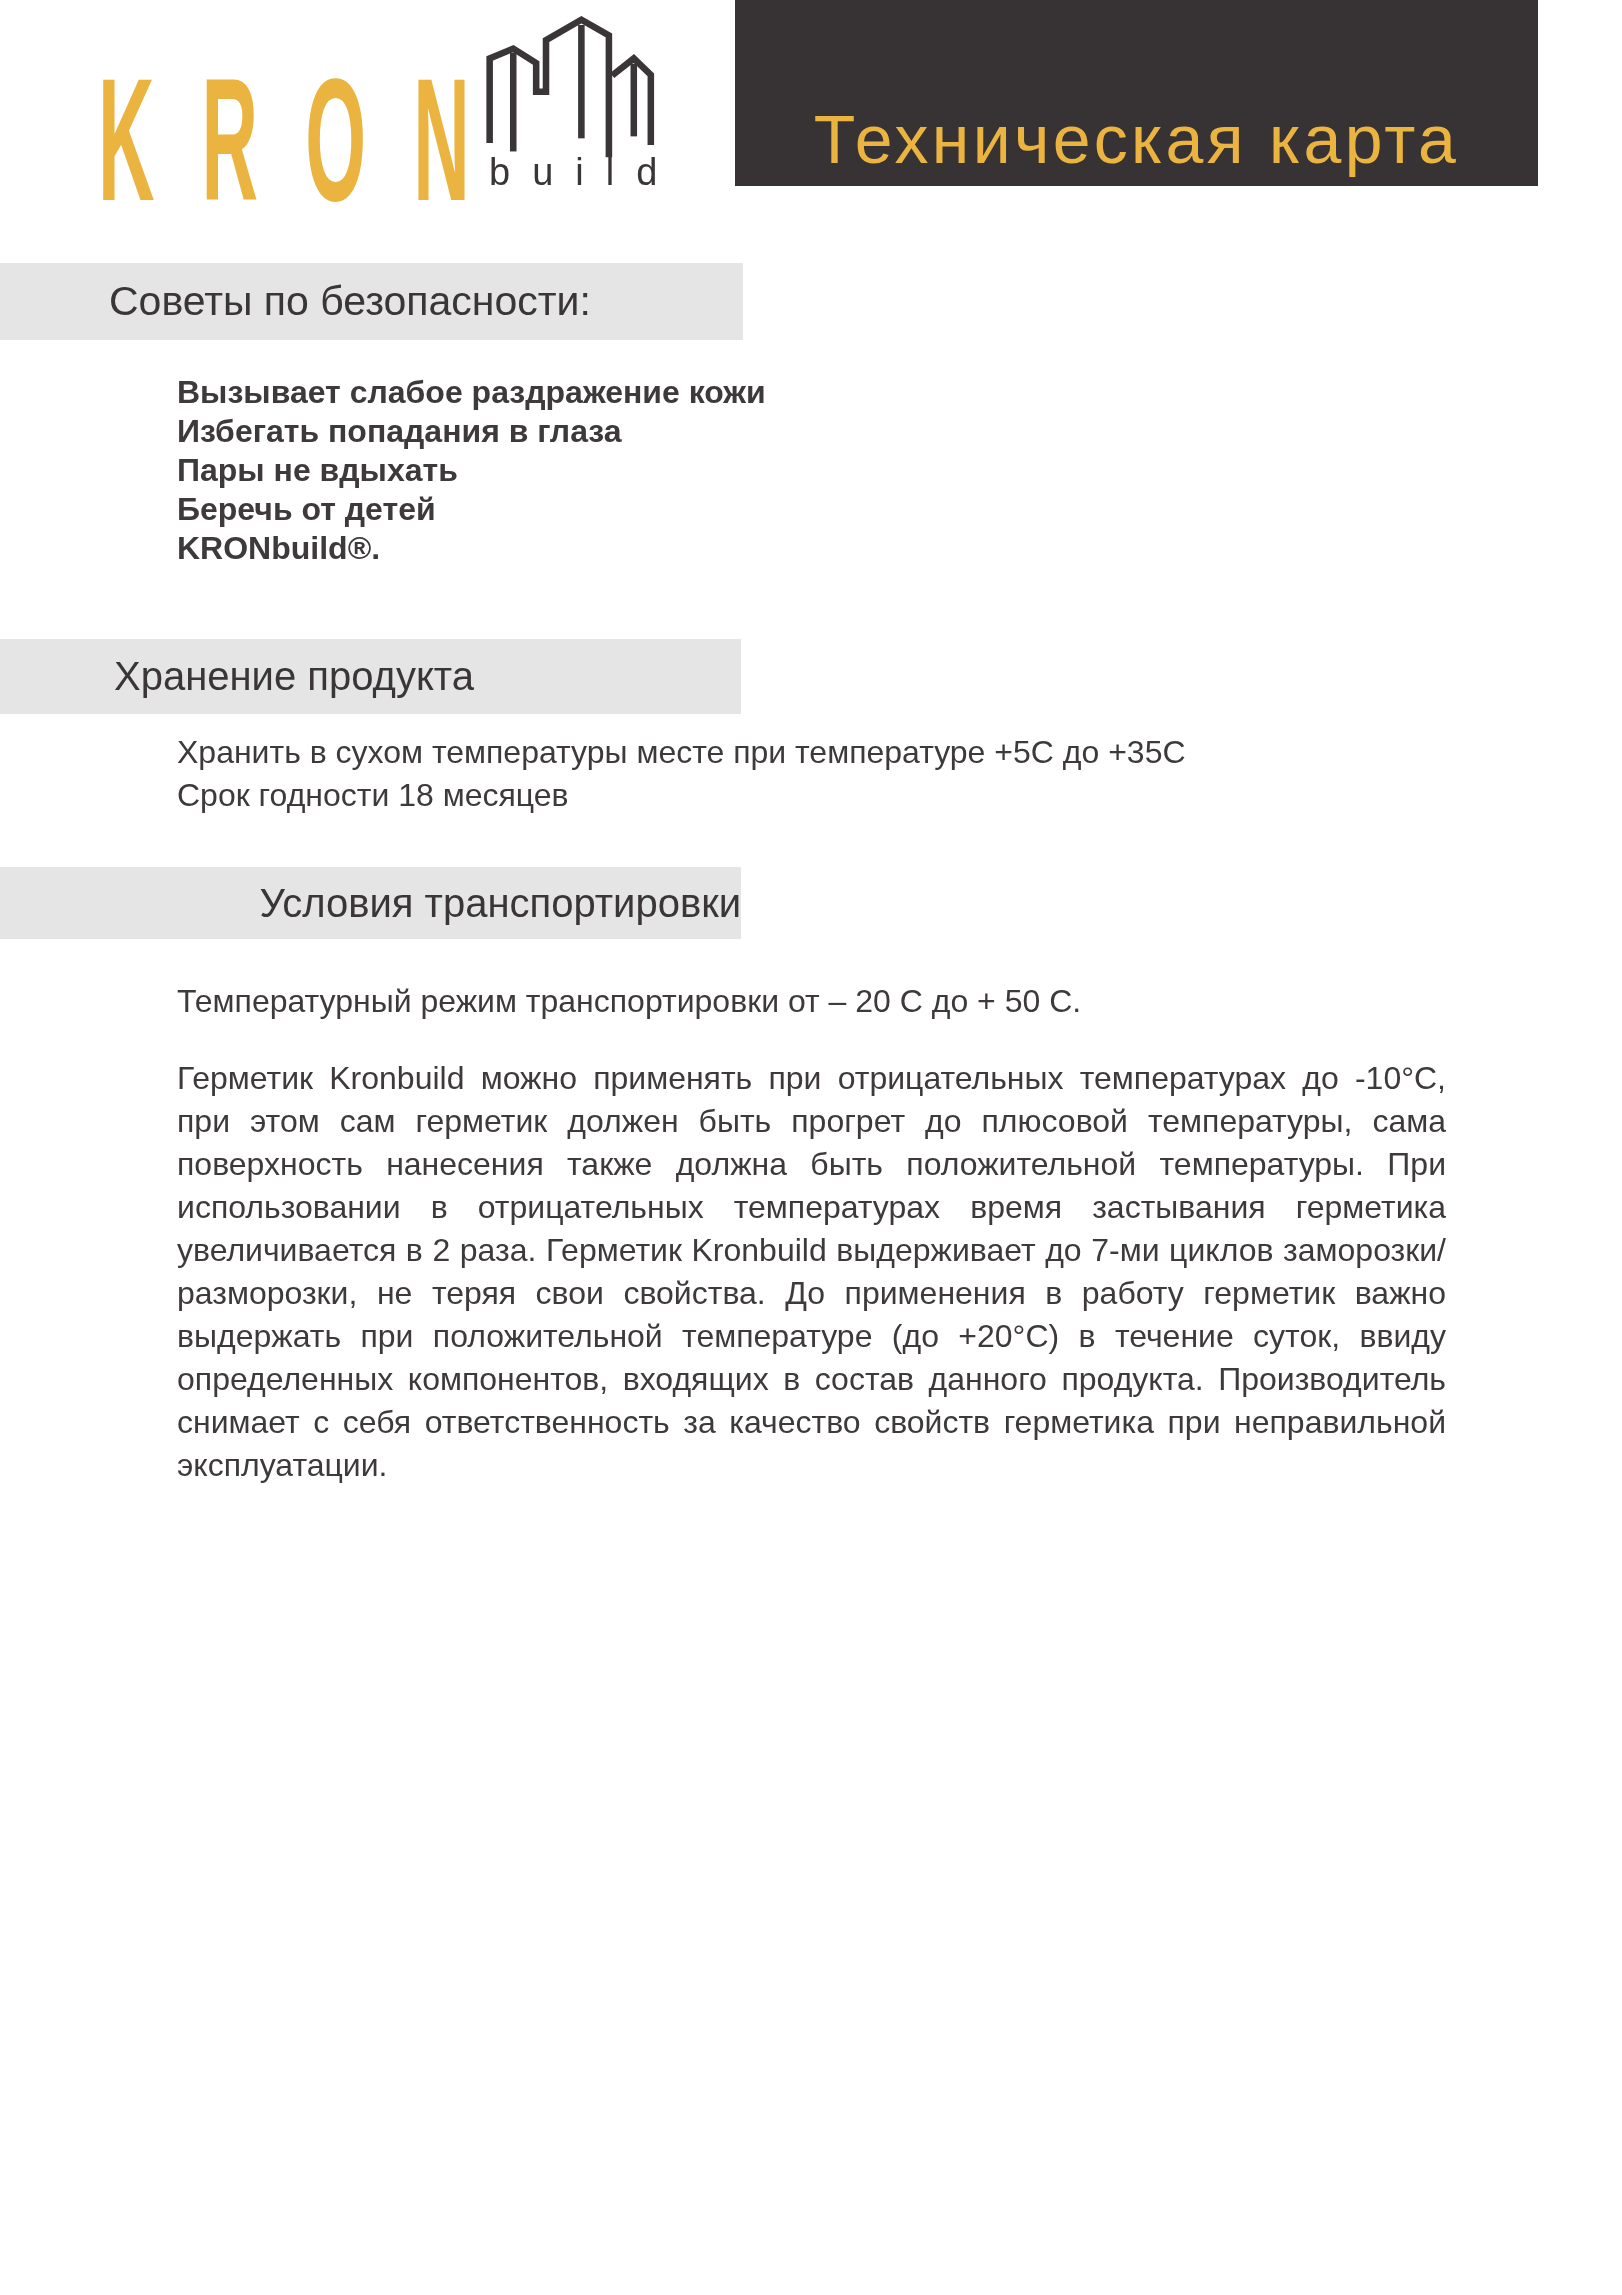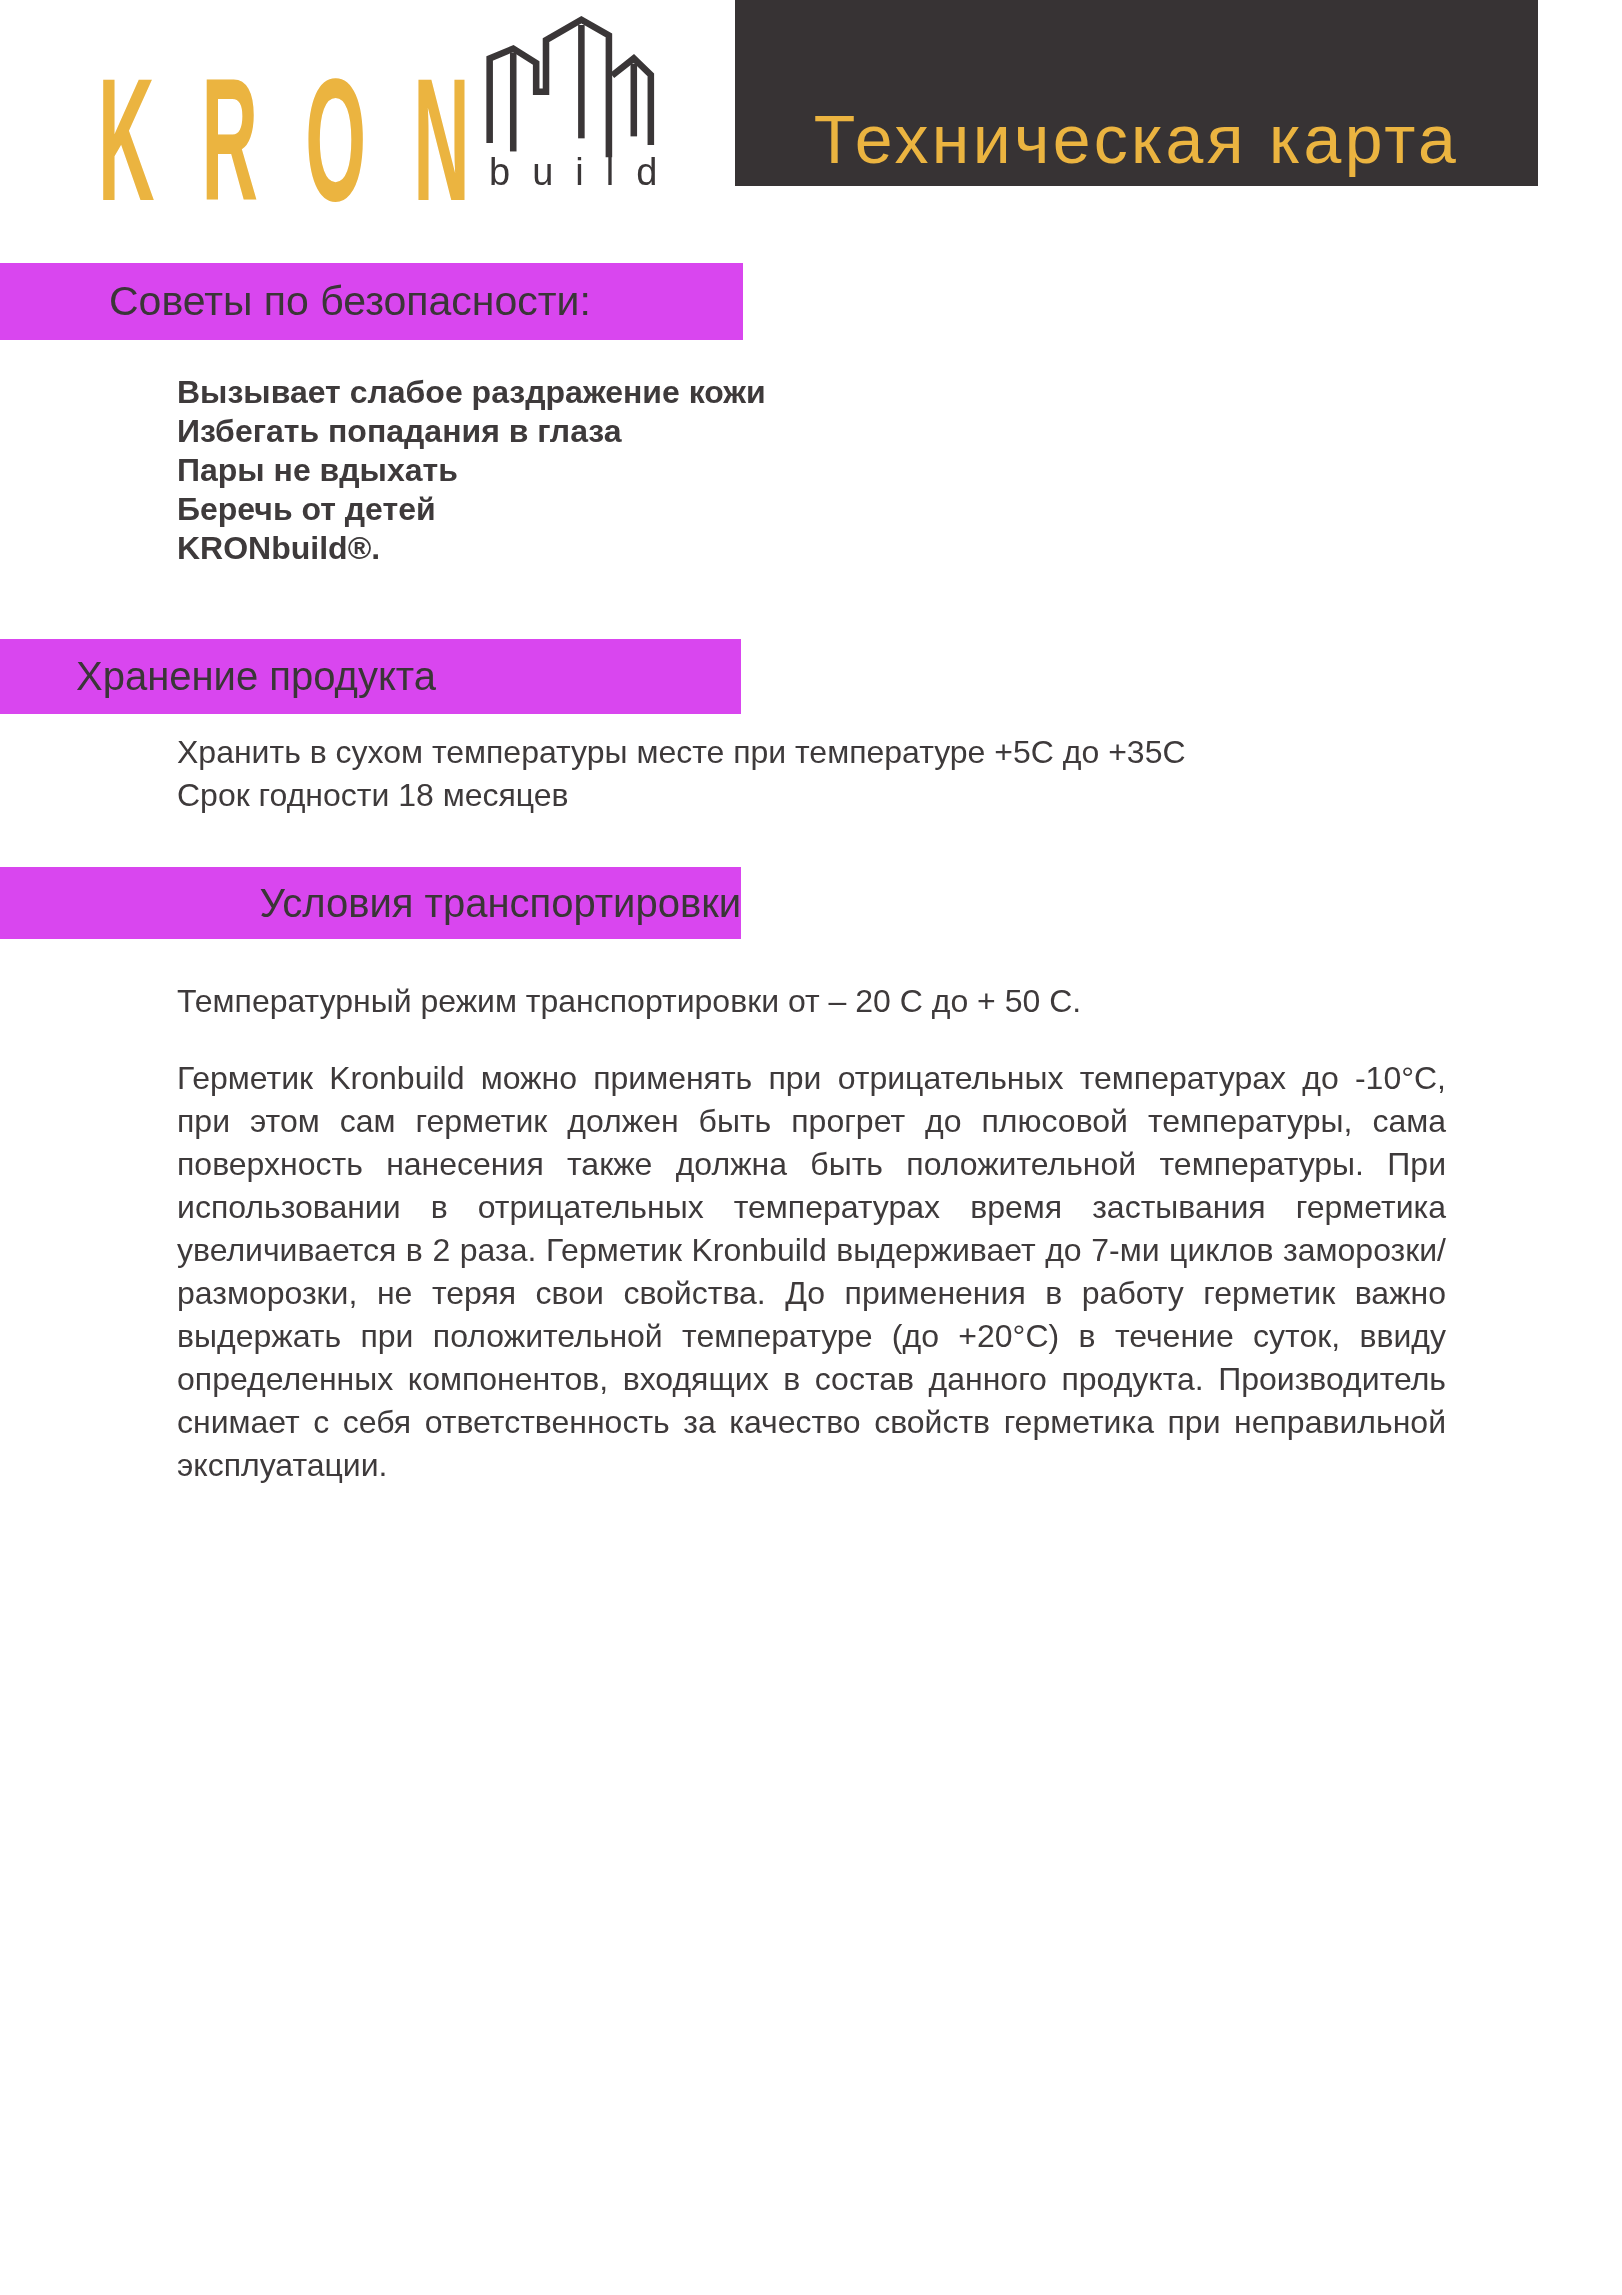--- a/index.html
+++ b/index.html
@@ -25,27 +25,27 @@
     padding-bottom:9.2px;box-sizing:border-box;
   }
   .header-box .title{
     text-align:center;
     font-size:68px;line-height:1.1;letter-spacing:3.3px;
     color:#EBB440;
   }
   
   .banner{
     position:absolute;left:0;
-    background:#d946ef;
+    background:#e5e5e5;
     display:flex;align-items:center;
     box-sizing:border-box;
     color:#3A3637;
   }
   .banner-safety{top:263px;width:743px;height:77px;padding-left:109px;font-size:41px;}
-  .banner-storage{top:639px;width:741px;height:75px;padding-left:76px;font-size:40px;}
+  .banner-storage{top:639px;width:741px;height:75px;padding-left:114px;font-size:40px;}
   .banner-transport{top:867px;width:741px;height:72px;padding-left:135px;font-size:40px;justify-content:flex-end;}
   
   .text-block{position:absolute;left:177px;font-size:32px;color:#3E3A3B;}
   .safety-list{top:373px;line-height:39px;font-weight:bold;}
   .storage-lines{top:731px;line-height:43px;}
   .transport-intro{top:985px;line-height:33px;}
   .transport-body{
     top:1057px;width:1269px;line-height:43px;
     text-align:justify;
   }

